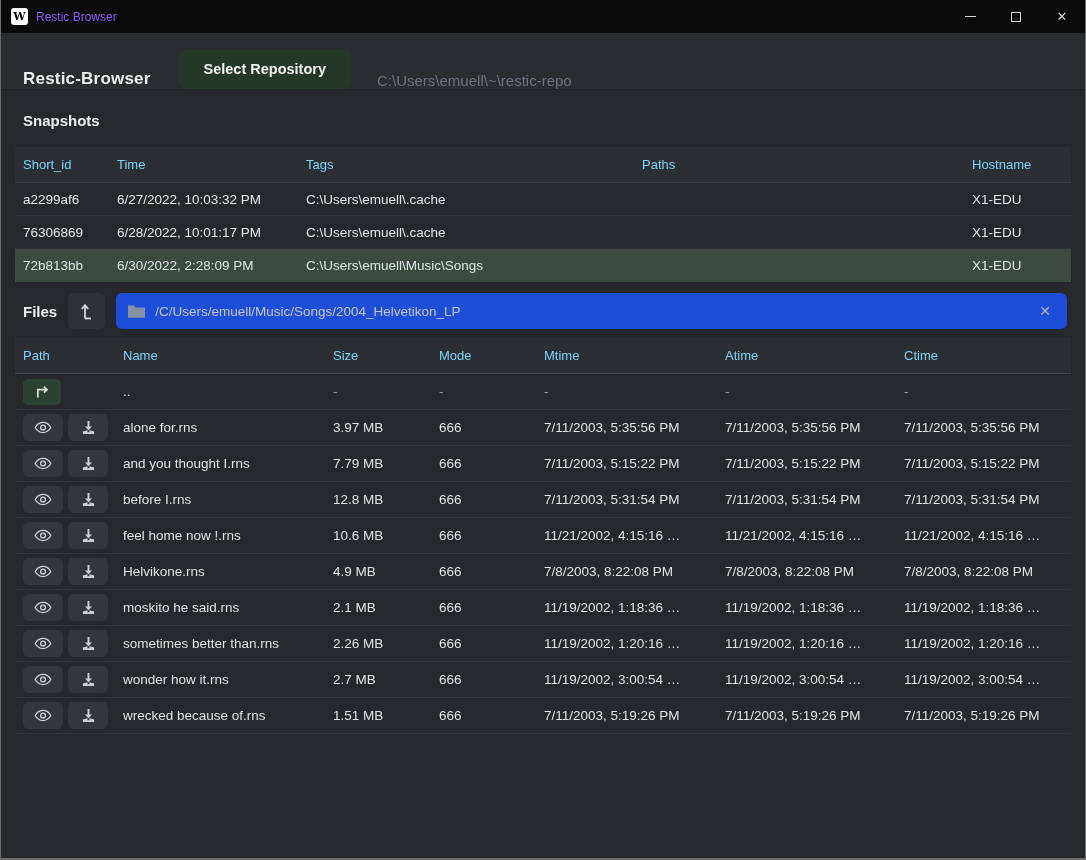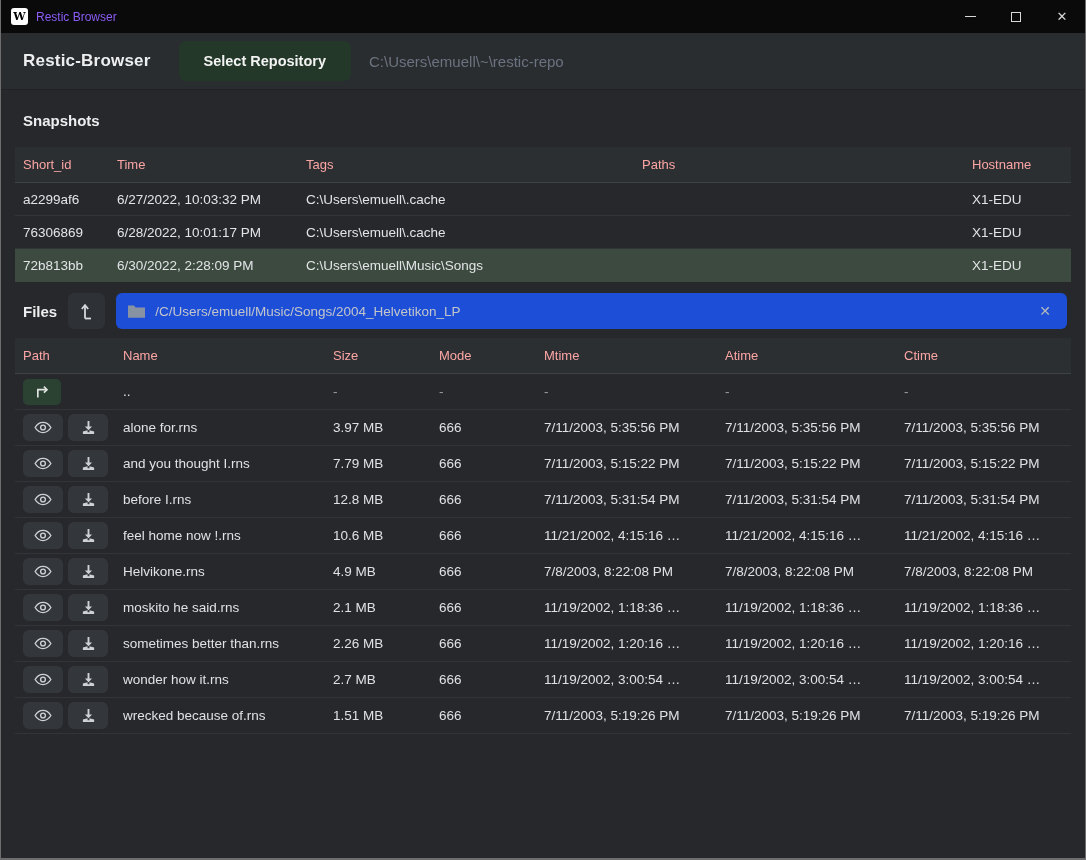--- a/index.html
+++ b/index.html
@@ -19,35 +19,35 @@
     width:17px; height:17px; background:#ffffff; border-radius:3px;
     margin:0 8px 0 10px; display:flex; align-items:center; justify-content:center;
     color:#000; font-weight:bold; font-size:11px; font-family:"DejaVu Serif", serif;
   }
   .titlebar-text { font-size:12px; color:#8b5cf6; }
   .win-controls { margin-left:auto; display:flex; height:100%; }
   .win-btn { width:46px; height:100%; display:flex; align-items:center; justify-content:center; color:#d8d8d8; font-size:13px; }
   .min-glyph { display:block; width:11px; height:1px; background:#d8d8d8; }
   .max-glyph { display:block; width:10px; height:10px; border:1px solid #d8d8d8; }
   
-  .appheader { height:57px; background:#2a2d30; display:flex; align-items:center; padding:0 22px; border-bottom:1px solid #202225; }
+  .appheader { height:57px; background:#2a2d30; display:flex; align-items:flex-end; padding:0 22px; border-bottom:1px solid #202225; }
   .app-title { font-size:17px; font-weight:bold; color:#eceeef; letter-spacing:.2px; }
   .select-repo-btn {
     margin-left:28px; height:40px; padding:0 25px; background:#243829; border:none; border-radius:7px;
     color:#f2f3f2; font-weight:bold; font-size:14.5px; font-family:inherit; cursor:pointer;
   }
-  .repo-path { margin-left:18px; font-size:15px; color:#6b7380; }
+  .repo-path { margin-left:26px; font-size:15px; color:#6b7380; }
   
   .section-title { font-size:15px; font-weight:bold; color:#eceeef; }
   .snap-title-wrap { padding:22px 22px 18px 22px; }
   
   .table { margin:0 14px; }
   .grid-snap { display:grid; grid-template-columns:94px 189px 336px 330px 1fr; align-items:center; }
   .grid-files { display:grid; grid-template-columns:100px 210px 106px 105px 181px 179px 1fr; align-items:center; }
-  .thead { height:36px; background:#2c2f32; color:#fca5a5; font-size:13px; border-bottom:1px solid #404346; }
+  .thead { height:36px; background:#2c2f32; color:#7dd3fc; font-size:13px; border-bottom:1px solid #404346; }
   .cell { padding-left:8px; white-space:nowrap; overflow:hidden; }
   .snap-row { height:33px; font-size:13.5px; color:#e2e4e6; border-bottom:1px solid #323538; }
   .snap-row.selected { background:#3c4a40; border-bottom-color:#3c4a40; }
   .file-row { height:36px; font-size:13.5px; color:#dfe1e3; border-bottom:1px solid #323538; }
   .muted { color:#9aa0a5; }
   
   .files-bar { display:flex; align-items:center; height:28px; margin:15px 18px 0 22px; gap:11px; }
   .up-btn {
     width:37px; height:36px; background:#2e3236; border:none; border-radius:6px;
     color:#d6d9db; display:flex; align-items:center; justify-content:center; cursor:pointer;

